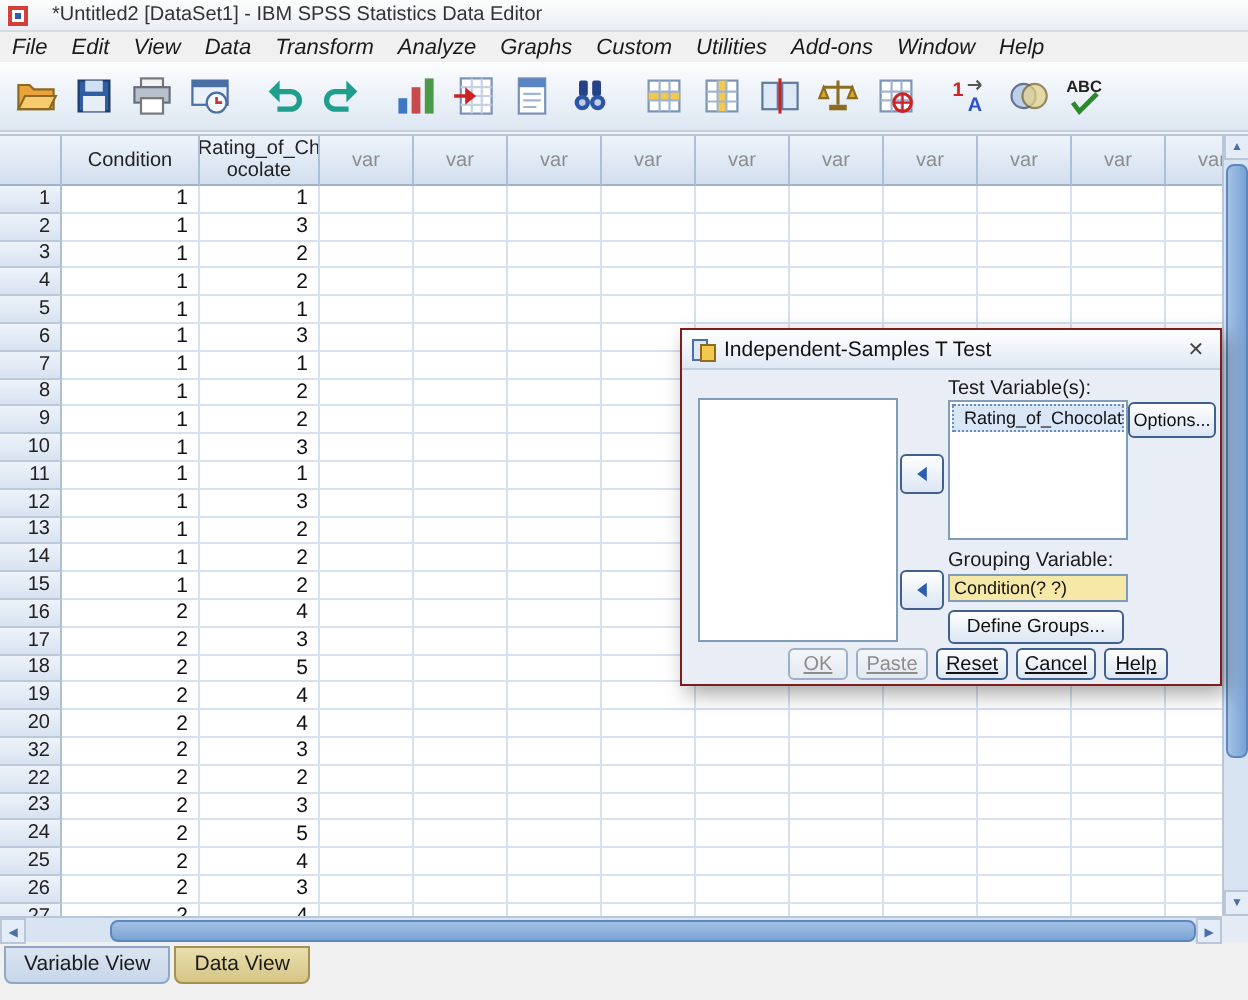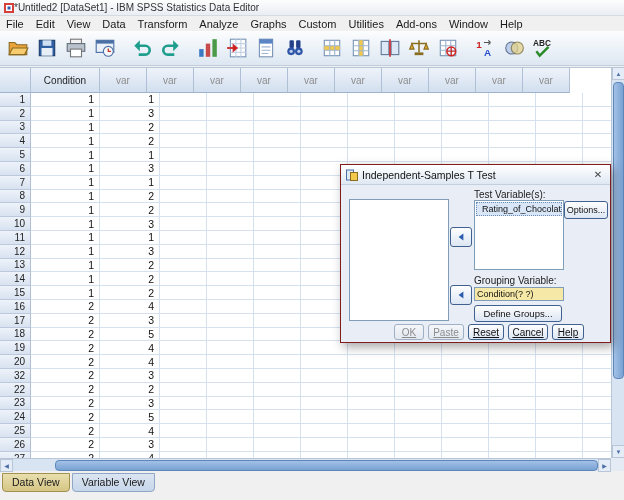--- a/index.html
+++ b/index.html
@@ -1,27 +1,27 @@
 <!DOCTYPE html>
 <html><head>
 <meta charset="utf-8">
 <style>
   html,body{margin:0;padding:0;background:#f0f0f0;}
   .window{position:relative;width:624px;height:500px;background:#f0f0f0;overflow:hidden;
           font-family:"Liberation Sans",sans-serif;color:#1a1a1a;}
 
   
   .titlebar{position:absolute;top:0;left:0;right:0;height:16px;background:linear-gradient(#fdfdfd,#e9edf4);
-            border-bottom:1px solid #d6dbe2;display:flex;align-items:center;gap:0;padding-left:4px;
+            border-bottom:1px solid #d6dbe2;display:flex;align-items:center;gap:12px;padding-left:4px;
             font-size:10px;color:#333;box-sizing:border-box;}
 
   
   .menubar{position:absolute;top:16px;left:0;right:0;height:15px;display:flex;align-items:center;
            background:#f0f0f0;font-size:11px;}
-  .menu-item{padding:0 6px;height:100%;display:flex;align-items:center;cursor:default;}
+  .menu-item{padding:0 6px;height:100%;display:flex;align-items:center;cursor:default;font-style:italic;}
 
   
   .toolbar{position:absolute;top:31px;left:0;right:0;height:35px;background:linear-gradient(#fcfdfe,#dde7f2);
            border-bottom:1px solid #c3cdd9;display:flex;align-items:center;padding-left:4px;gap:2px;box-sizing:border-box;}
   .tbi{width:27px;height:29px;display:flex;align-items:center;justify-content:center;border-radius:3px;}
   .tbi svg{width:22px;height:22px;}
   .tb-sep{width:6px;}
 
   
   .grid{position:absolute;top:67px;left:0;width:611px;height:391px;background:#fff;overflow:hidden;
@@ -257,20 +257,22 @@
           <text x="1" y="8" font-size="7.5" font-weight="bold" fill="#222">ABC</text>
           <path d="M4 13l3 4 8-8" stroke="#2a8a2a" stroke-width="2.2" fill="none"></path>
         </svg>
       </div>
   </div>
 
   <div class="grid">
     <div class="hdr">
       <div class="corner"></div>
       <div class="colhdr c1">Condition</div>
+      <div class="colhdr c2">Rating_of_Ch
+ocolate</div>
       <div class="varhdrs">
           <div class="colhdr varhdr">var</div>
           <div class="colhdr varhdr">var</div>
           <div class="colhdr varhdr">var</div>
           <div class="colhdr varhdr">var</div>
           <div class="colhdr varhdr">var</div>
           <div class="colhdr varhdr">var</div>
           <div class="colhdr varhdr">var</div>
           <div class="colhdr varhdr">var</div>
           <div class="colhdr varhdr">var</div>
@@ -692,22 +694,22 @@
     <div class="sarrow vs-down">▼</div>
   </div>
   <div class="hscroll">
     <div class="sarrow hs-left">◀</div>
     <div class="hthumb"></div>
     <div class="sarrow hs-right">▶</div>
   </div>
   <div class="scroll-corner"></div>
 
   <div class="tabs">
+    <div class="tab">Variable View</div>
     <div class="tab active">Data View</div>
-    <div class="tab">Variable View</div>
   </div>
 
   <div class="dialog">
     <div class="dlg-title">
       <svg width="12" height="12" viewBox="0 0 12 12">
           <rect x="0.5" y="1" width="7" height="10" fill="#dfe9f6" stroke="#4a6fa5"></rect>
           <rect x="4.5" y="3.5" width="7" height="8" fill="#f3c94d" stroke="#8a6d1e"></rect>
         </svg>
       <span>Independent-Samples T Test</span>
       <span class="dlg-close">✕</span>

